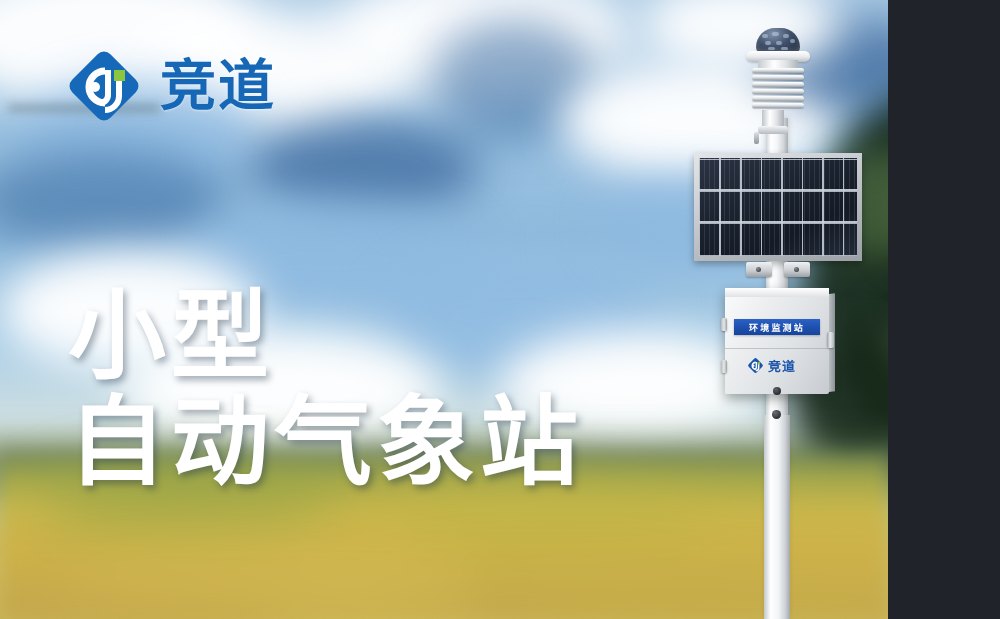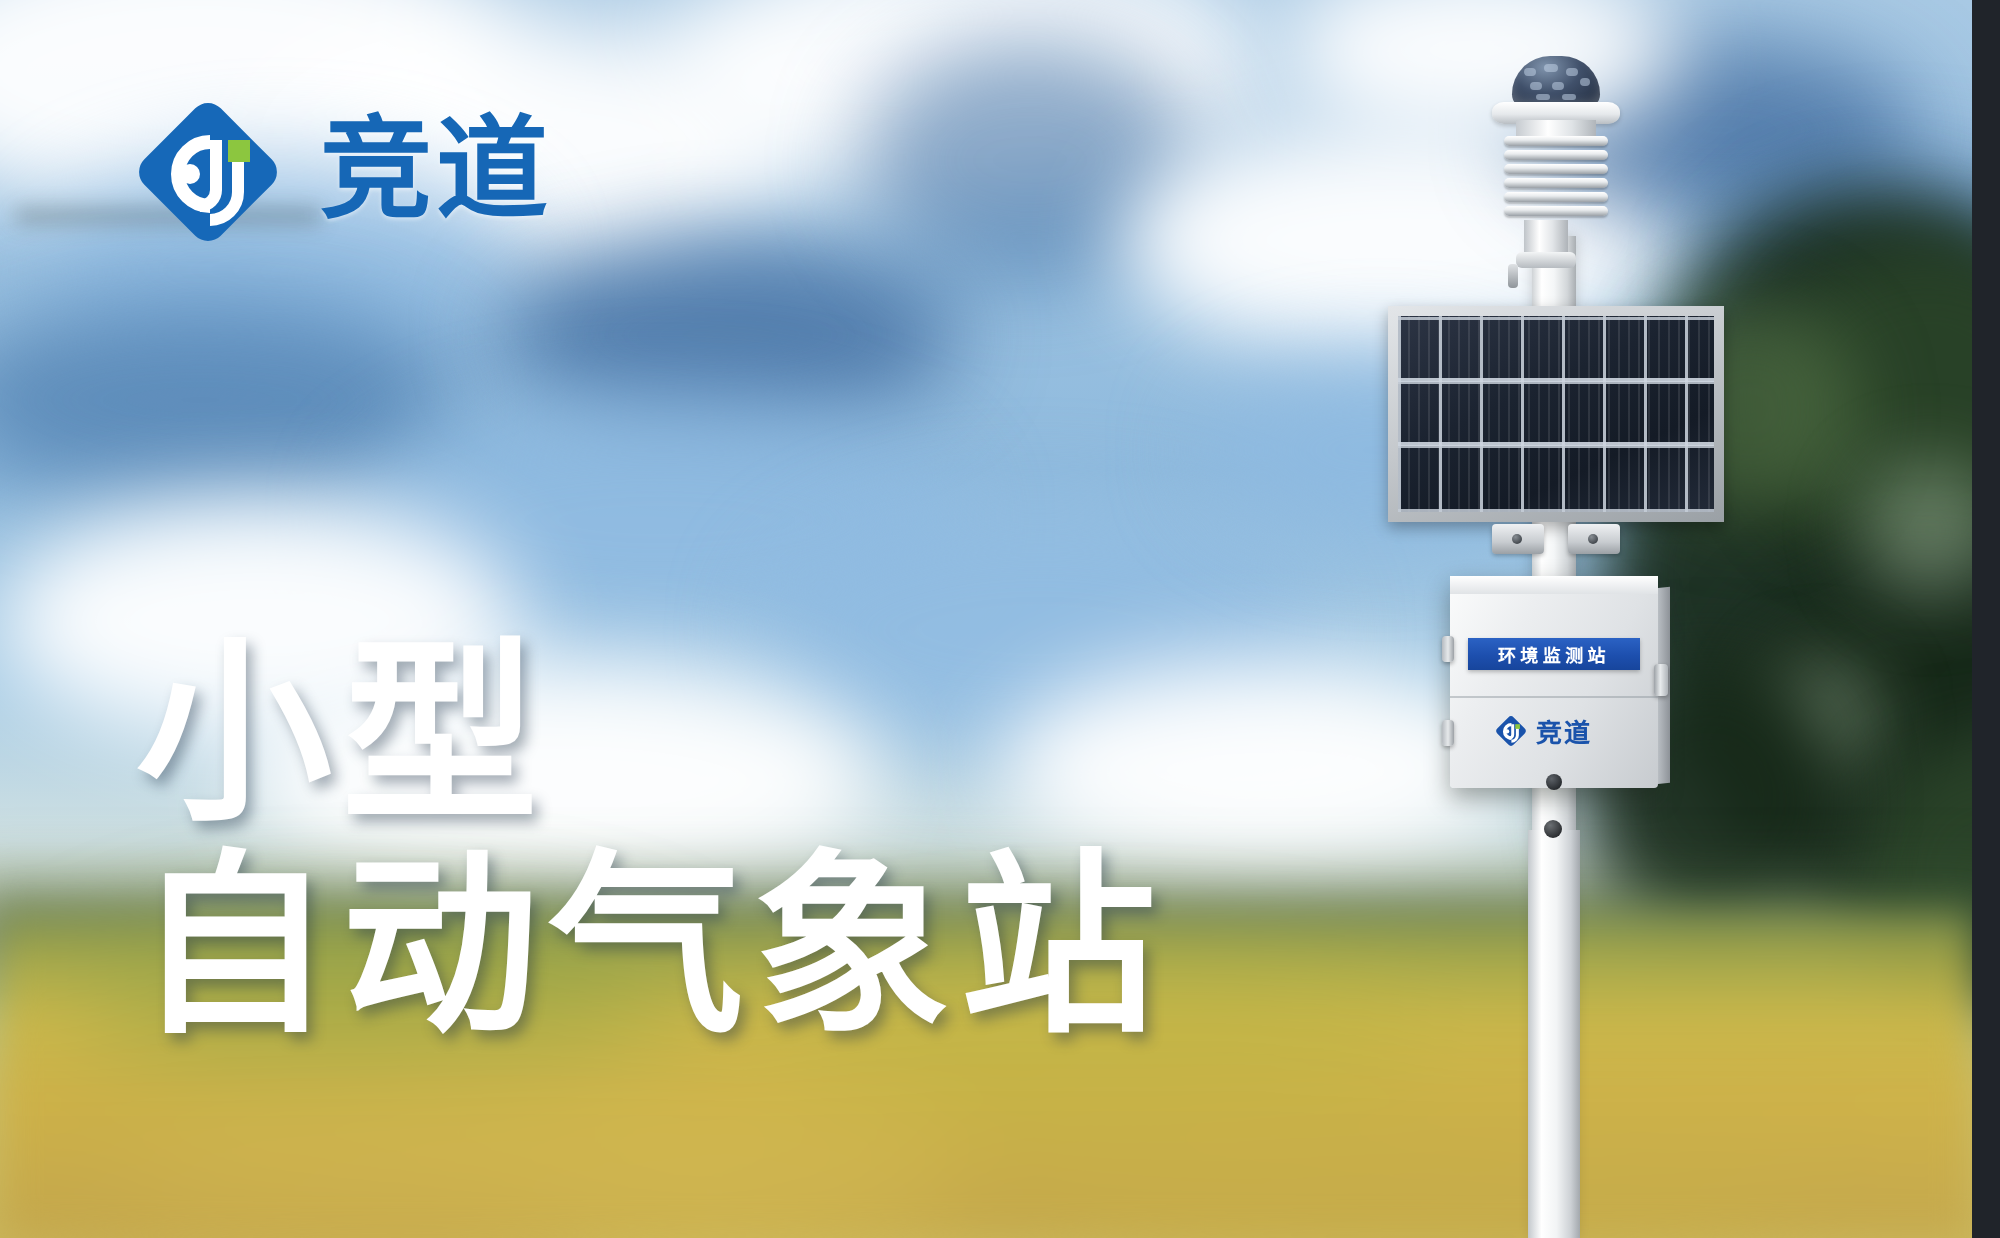--- a/index.html
+++ b/index.html
@@ -1,21 +1,21 @@
 <!DOCTYPE html>
 <html lang="zh-CN"><head>
 <meta charset="utf-8">
 <title>小型自动气象站</title>
 <style>
   html,body{margin:0;padding:0;background:#20242a;}
   *{box-sizing:border-box;}
 
   .banner{
     position:relative;
-    width:986px;height:619px;
+    width:888px;height:619px;
     overflow:hidden;
     font-family:"Liberation Sans","DejaVu Sans",sans-serif;
     background:#9cc3e0;
   }
 
   
   .sky{
     position:absolute;inset:0;
     background:
       linear-gradient(180deg,#a8c9e4 0%,#9dc3e2 18%,#8fbadd 38%,#a9cde6 55%,#cfe0e2 68%,#d8dcbe 74%,#b9c58a 80%, #c9bd6a 88%, #cbb85c 100%);
@@ -72,21 +72,21 @@
   .brand-name{
     font-size:56px;line-height:1;font-weight:bold;
     color:#1667b6;
     letter-spacing:2px;
     font-family:"DejaVu Sans","Liberation Sans",sans-serif;
     text-shadow:0 1px 2px rgba(255,255,255,.5);
   }
 
   
   .headline{
-    position:absolute;left:68px;top:316px;z-index:40;
+    position:absolute;left:68px;top:284px;z-index:40;
   }
   .hl-line{
     color:#ffffff;
     font-weight:bold;
     font-size:98px;
     line-height:1.08;
     letter-spacing:5px;
     font-family:"DejaVu Sans","Liberation Sans",sans-serif;
     text-shadow:3px 4px 7px rgba(30,50,70,.40);
     white-space:nowrap;

